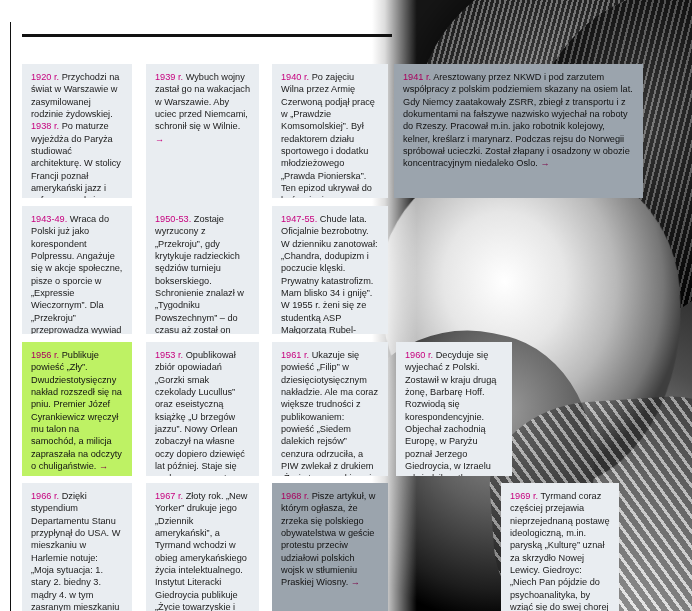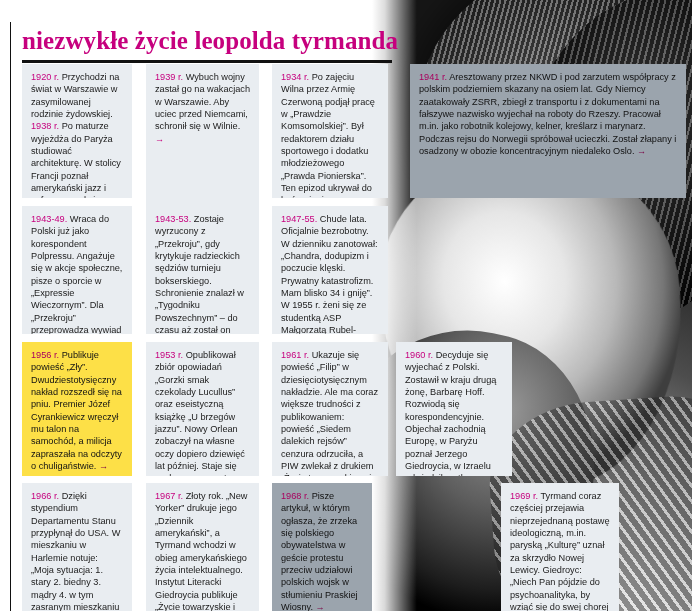--- a/index.html
+++ b/index.html
@@ -84,21 +84,21 @@
   .box{
     position:absolute;
     box-sizing:border-box;
     padding:7px 9px 8px 9px;
     font-size:9.2px;line-height:1.34;
     color:#1b1b1b;
     background:#e9edf1;
     overflow:hidden;
   }
   .box.grey{background:#9ba4ad;color:#121212;}
-  .box.grey2{background:#fde047;color:#121212;}
+  .box.grey2{background:#bef264;color:#121212;}
   .box .yr{color:#c6007e;font-weight:400;}
   .box.grey .yr,.box.grey2 .yr{color:#a8005e;}
   .box p{margin:0;text-align:left;hyphens:manual;}
   .box .arrow{color:#c6007e;font-weight:700;}
   .box.grey .arrow,.box.grey2 .arrow{color:#7a0045;}
 </style>
 </head>
 <body>
 
 <div id="page">
@@ -109,21 +109,20 @@
     <div class="hair2"></div>
     <div class="face"></div>
     <div class="shoulder"></div>
     <div class="stripes"></div>
     <div class="vig"></div>
   </div>
 
   <div class="left-rule"></div>
 
   <div class="title-wrap">
-    <div class="title">niezwykłe życie leopolda tyrmanda</div>
     <div class="title-rule"></div>
   </div>
 
   <div class="box" style="left:22px;top:64px;width:110px;height:134px;">
     <p>
       <span class="yr">1920 r.</span>
       <span>Przychodzi na świat w Warszawie w zasymilowanej rodzinie żydowskiej.</span>
       <span class="yr">1938 r.</span>
       <span>Po maturze wyjeżdża do Paryża studiować architekturę. W stolicy Francji poznał amerykański jazz i zafascynował się zachodnią kulturą popularną. Klepał biedę.</span>
       
@@ -133,45 +132,45 @@
   <div class="box" style="left:146px;top:64px;width:113px;height:158px;">
     <p>
       <span class="yr">1939 r.</span>
       <span>Wybuch wojny zastał go na wakacjach w Warszawie. Aby uciec przed Niemcami, schronił się w Wilnie.</span>
       <span class="arrow">→</span>
     </p>
   </div>
 
   <div class="box" style="left:272px;top:64px;width:116px;height:134px;">
     <p>
-      <span class="yr">1934 r.</span>
+      <span class="yr">1940 r.</span>
       <span>Po zajęciu Wilna przez Armię Czerwoną podjął pracę w „Prawdzie Komsomolskiej”. Był redaktorem działu sportowego i dodatku młodzieżowego „Prawda Pionierska”. Ten epizod ukrywał do końca życia.</span>
       <span class="arrow">→</span>
     </p>
   </div>
 
-  <div class="box grey" style="left:410px;top:64px;width:276px;height:134px;">
+  <div class="box grey" style="left:394px;top:64px;width:249px;height:134px;">
     <p>
       <span class="yr">1941 r.</span>
       <span>Aresztowany przez NKWD i pod zarzutem współpracy z polskim podziemiem skazany na osiem lat. Gdy Niemcy zaatakowały ZSRR, zbiegł z transportu i z dokumentami na fałszywe nazwisko wyjechał na roboty do Rzeszy. Pracował m.in. jako robotnik kolejowy, kelner, kreślarz i marynarz. Podczas rejsu do Norwegii spróbował ucieczki. Został złapany i osadzony w obozie koncentracyjnym niedaleko Oslo.</span>
       <span class="arrow">→</span>
     </p>
   </div>
 
   <div class="box" style="left:22px;top:206px;width:110px;height:128px;">
     <p>
       <span class="yr">1943-49.</span>
       <span>Wraca do Polski już jako korespondent Polpressu. Angażuje się w akcje społeczne, pisze o sporcie w „Expressie Wieczornym”. Dla „Przekroju” przeprowadza wywiad z Picassem. Debiutuje opowiadaniami „Hotel Ansgar”.</span>
       
     </p>
   </div>
 
   <div class="box" style="left:146px;top:206px;width:113px;height:128px;">
     <p>
-      <span class="yr">1943-53.</span>
+      <span class="yr">1950-53.</span>
       <span>Zostaje wyrzucony z „Przekroju”, gdy krytykuje radzieckich sędziów turnieju bokserskiego. Schronienie znalazł w „Tygodniku Powszechnym” – do czasu aż został on zamknięty po odmowie publikacji nekrologu Stalina.</span>
       
     </p>
   </div>
 
   <div class="box" style="left:272px;top:206px;width:116px;height:128px;">
     <p>
       <span class="yr">1947-55.</span>
       <span>Chude lata. Oficjalnie bezrobotny. W dzienniku zanotował: „Chandra, dodupizm i poczucie klęski. Prywatny katastrofizm. Mam blisko 34 i gniję”. W 1955 r. żeni się ze studentką ASP Małgorzatą Rubel-Żurowską.</span>
       
@@ -219,21 +218,21 @@
   </div>
 
   <div class="box" style="left:146px;top:483px;width:113px;height:128px;">
     <p>
       <span class="yr">1967 r.</span>
       <span>Złoty rok. „New Yorker” drukuje jego „Dziennik amerykański”, a Tyrmand wchodzi w obieg amerykańskiego życia intelektualnego. Instytut Literacki Giedroycia publikuje „Życie towarzyskie i uczuciowe” oraz esej „Porachunki osobiste”.</span>
       
     </p>
   </div>
 
-  <div class="box grey" style="left:272px;top:483px;width:100px;height:128px;">
+  <div class="box grey" style="left:272px;top:483px;width:116px;height:128px;">
     <p>
       <span class="yr">1968 r.</span>
       <span>Pisze artykuł, w którym ogłasza, że zrzeka się polskiego obywatelstwa w geście protestu przeciw udziałowi polskich wojsk w stłumieniu Praskiej Wiosny.</span>
       <span class="arrow">→</span>
     </p>
   </div>
 
   <div class="box" style="left:501px;top:483px;width:118px;height:128px;">
     <p>
       <span class="yr">1969 r.</span>

